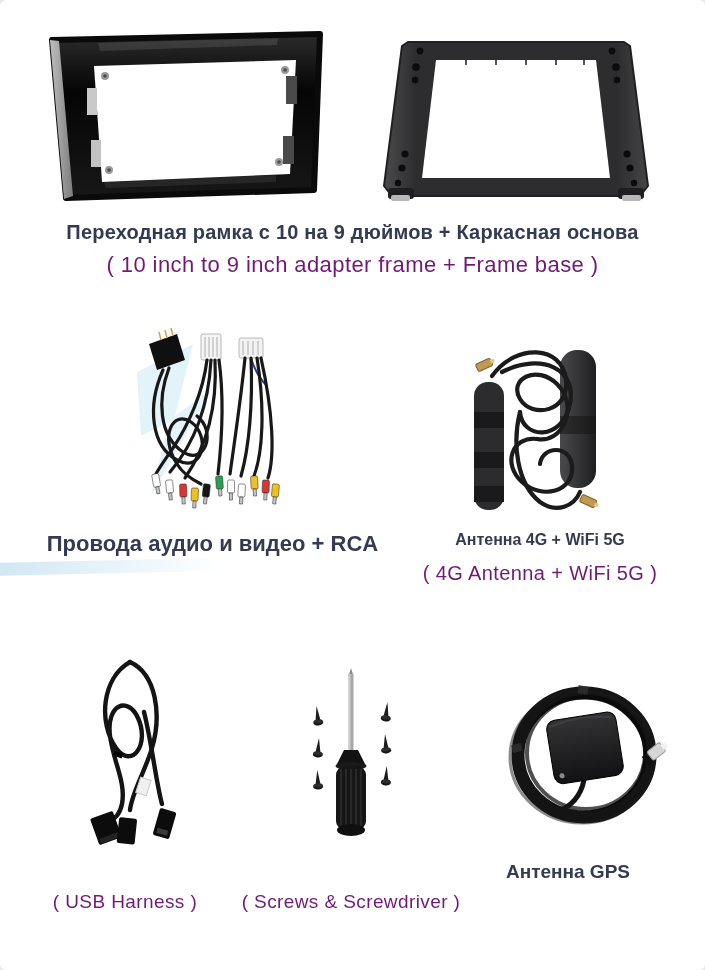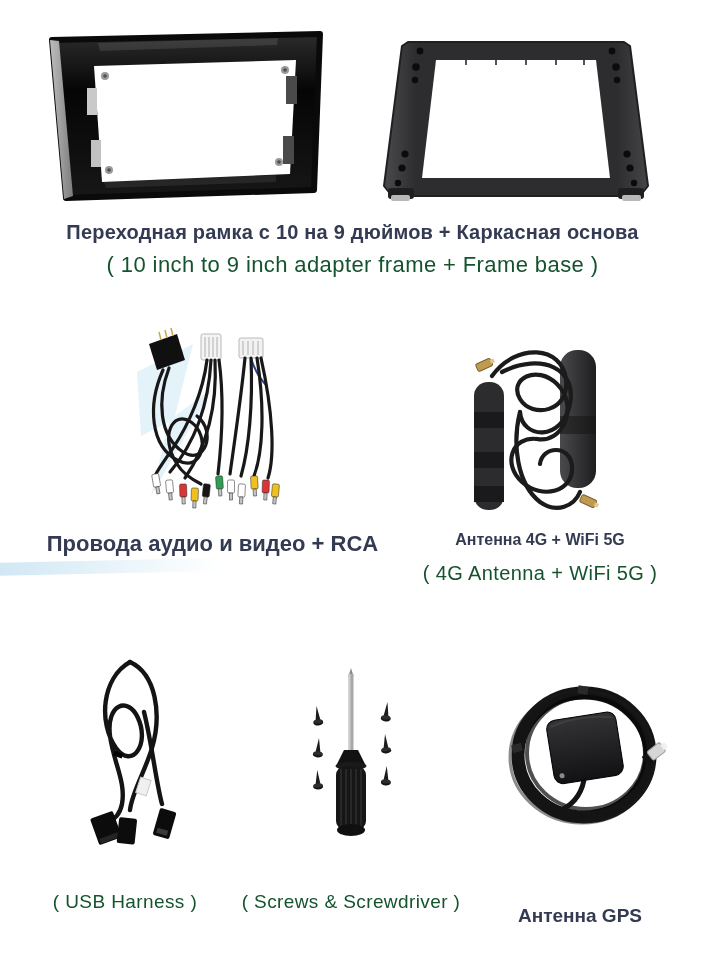--- a/index.html
+++ b/index.html
@@ -1,36 +1,37 @@
 <!DOCTYPE html>
 <html><head>
 <meta charset="utf-8">
 <style>
   html,body{margin:0;padding:0;background:#e8e8e8;}
   .canvas{
     position:relative;width:705px;height:970px;background:#ffffff;
     overflow:hidden;margin:0 auto;
     font-family:"Liberation Sans","DejaVu Sans",sans-serif;
+    border-radius:6px;
   }
   .photo{position:absolute;}
   .photo svg{display:block;width:100%;height:100%;}
   .cap{position:absolute;text-align:center;line-height:1.15;white-space:nowrap;}
   .cap-ru{color:#333a52;font-weight:bold;}
-  .cap-en{color:#14532d;font-weight:400;letter-spacing:.4px;}
+  .cap-en{color:#701a75;font-weight:400;letter-spacing:.4px;}
   .r1-ru{left:0;width:705px;top:221px;font-size:20px;letter-spacing:.2px;}
   .r1-en{left:0;width:705px;top:252px;font-size:22px;}
   .r2l-ru{left:10px;width:405px;top:531px;font-size:22px;}
   .r2l-en{left:10px;width:405px;top:562px;font-size:20px;}
   .r2r-ru{left:408px;width:264px;top:531px;font-size:16px;}
   .r2r-en{left:408px;width:264px;top:562px;font-size:20px;}
   .r3-ru{top:861px;font-size:19px;}
   .r3-en{top:891px;font-size:19px;}
   .c-usb{left:15px;width:220px;}
   .c-scr{left:226px;width:250px;}
-  .c-gps{left:470px;width:220px;margin-top:44px;}
+  .c-gps{left:458px;width:220px;}
   .wm-stripe{
     position:absolute;left:0;top:560px;width:252px;height:13px;
     background:linear-gradient(100deg, rgba(170,212,236,.55), rgba(170,212,236,0) 88%);
     transform:skewY(-1.2deg);
   }
 </style>
 </head>
 <body>
 
 <div class="canvas">

